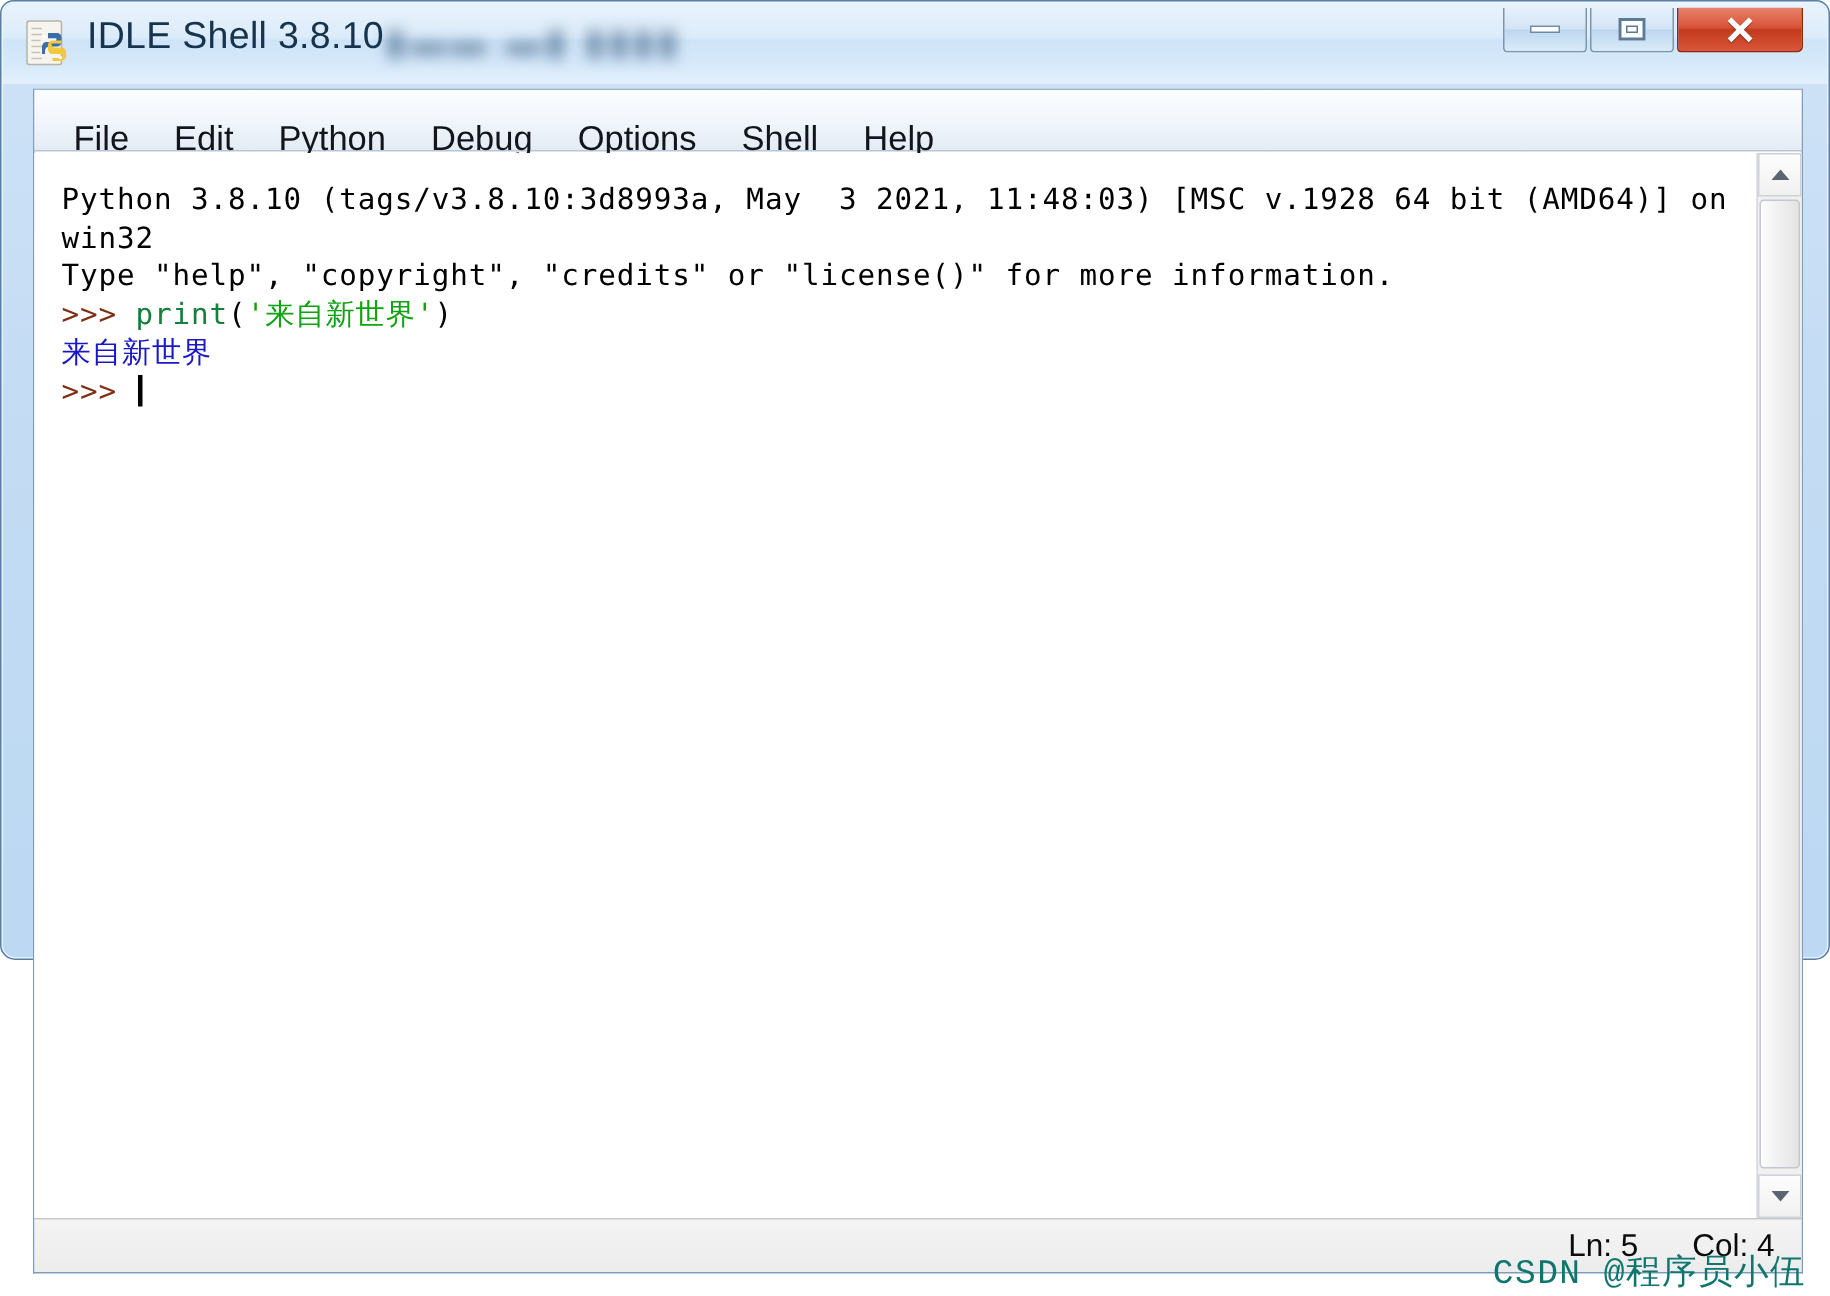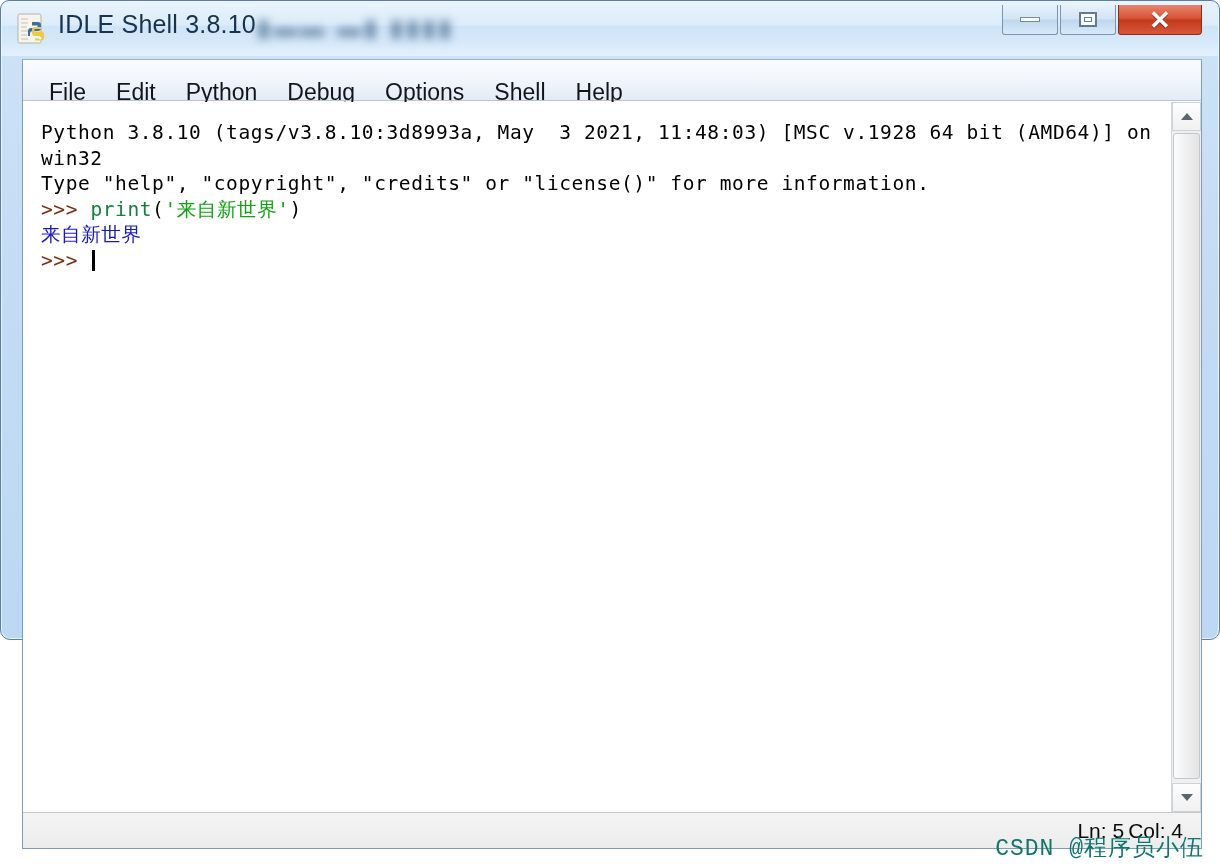--- a/index.html
+++ b/index.html
@@ -252,21 +252,21 @@
     border-top: 1px solid #c8c8c8;
     display: flex;
     align-items: center;
     justify-content: flex-end;
     box-sizing: border-box;
     padding-right: 18px;
   }
   .status-text {
     font-size: 21px;
     color: #0b0b0b;
-    margin-left: 4px;
+    margin-left: 36px;
     font-family: "Liberation Sans", sans-serif;
     white-space: nowrap;
   }
 
   
   #watermark {
     position: absolute;
     right: 16px;
     bottom: 1px;
     font-size: 23px;

